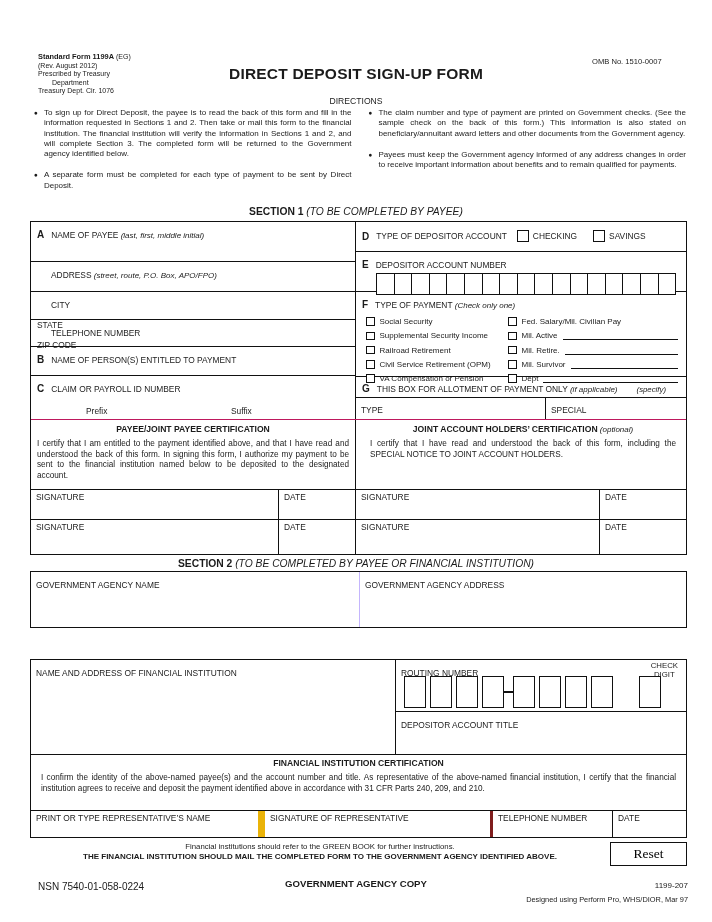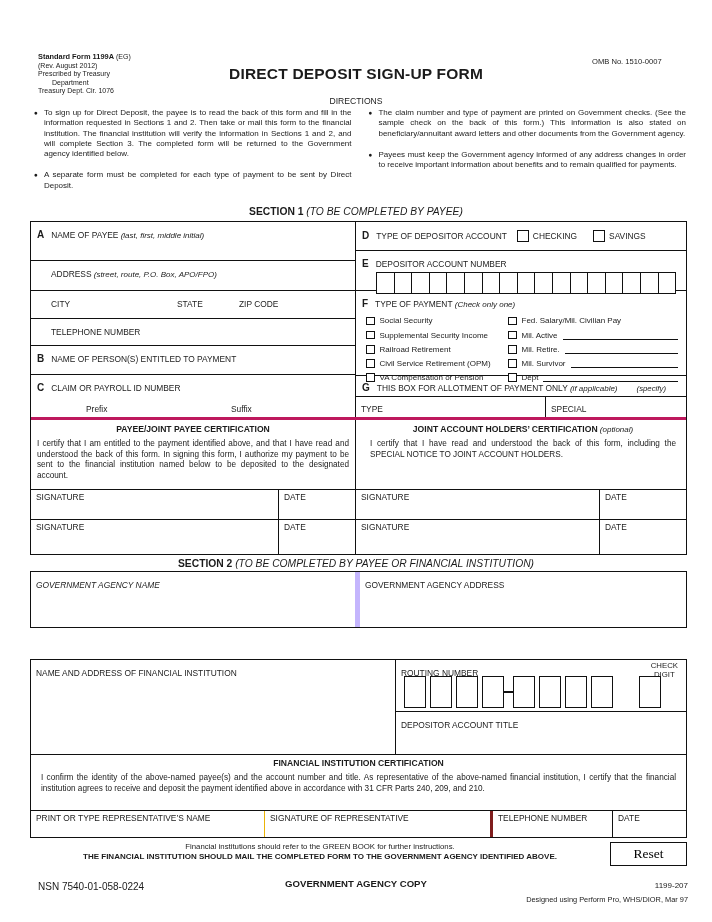--- a/index.html
+++ b/index.html
@@ -26,28 +26,28 @@
   .sec-head .i { font-style:italic; }
 
   
   .ltr { font-weight:bold; font-size:10px; margin-right:7px; }
   .lbl { font-size:8.4px; }
   .hint { font-size:8px; font-style:italic; }
   .cell-pad { padding:2px 4px 0 6px; }
 
   
   .sec1 { position:absolute; left:30px; top:221px; width:657px; height:334px; border:1.6px solid #111; }
-  .s1-top { display:flex; height:198px; border-bottom:3px solid #be185d; }
+  .s1-top { display:flex; height:198px; border-bottom:1px solid #be185d; }
   .s1-left { width:325px; border-right:1.4px solid #111; display:flex; flex-direction:column; }
   .s1-right { flex:1; display:flex; flex-direction:column; }
   .row { border-bottom:1px solid #111; }
   .row:last-child { border-bottom:none; }
   .r-a { height:40px; }
   .r-addr { height:30px; }
-  .r-city { height:28px; display:flex; }
+  .r-city { height:28px; display:flex;flex-direction:column; }
   .r-phone { height:28px; }
   .r-b { height:29px; }
   .r-c { height:43px; position:relative; }
   .indent { padding-left:20px; }
   .city-l { padding-left:20px; width:140px; }
   .state-l { width:62px; }
   .zip-l { flex:1; }
   .prefix { position:absolute; left:55px; bottom:3px; font-size:8.4px; }
   .suffix { position:absolute; left:200px; bottom:3px; font-size:8.4px; }
 
@@ -87,41 +87,41 @@
   .sigrow.r1 { height:30px; }
   .sigrow.r2 { height:35px; border-bottom:none; }
   .sig1 { width:248px; border-right:1px solid #111; }
   .dat1 { width:77px; border-right:1.4px solid #111; }
   .sig2 { width:244px; border-right:1px solid #111; }
   .dat2 { flex:1; }
   .sigrow .lbl { display:block; padding:2px 0 0 5px; }
 
   
   .sec2 { position:absolute; left:30px; top:571px; width:657px; height:57px; border:1.6px solid #111; display:flex; }
-  .sec2 .c1 { width:329px; border-right:5px solid #c4b5fd; padding:2px 5px;font-style:italic; }
+  .sec2 .c1 { width:329px; border-right:1px solid #c4b5fd; padding:2px 5px; }
   .sec2 .c2 { flex:1; padding:2px 5px; }
 
   
   .sec3 { position:absolute; left:30px; top:659px; width:657px; height:179px; border:1.6px solid #111; display:flex; flex-direction:column; }
   .s3-r1 { height:95px; display:flex; border-bottom:1px solid #111; }
   .s3-fin { width:365px; border-right:1px solid #111; padding:2px 5px; }
   .s3-right { flex:1; display:flex; flex-direction:column; }
   .routing { height:52px; border-bottom:1px solid #111; position:relative; padding:2px 5px; }
   .ckd { position:absolute; right:8px; top:2px; font-size:7.8px; text-align:center; line-height:8.6px; }
   .rt-boxes { position:absolute; left:8px; top:16px; display:flex; align-items:center; }
   .rt-group { display:flex; gap:4px; }
   .rt-group div { width:22px; height:32px; border:1.1px solid #111; background:#fff; }
   .dash { width:9px; height:1.2px; background:#111; }
   .ck-gap { width:26px; }
   .dep-title { flex:1; padding:2px 5px; }
   .s3-cert { height:56px; border-bottom:1px solid #111; padding:1px 8px 0; }
   .s3-cert .cert-t { padding:0 2px; }
   .s3-row3 { flex:1; display:flex; }
   .s3-row3 .lbl { display:block; padding:2px 0 0 5px; }
-  .rc1 { width:234px; border-right:1px solid #eab308; }
+  .rc1 { width:234px; border-right:7px solid #eab308; }
   .rc2 { width:228px; border-right:3px solid #7f1d1d; }
   .rc3 { width:120px; border-right:1px solid #111; }
   .rc4 { flex:1; }
 
   
   .note1 { position:absolute; left:30px; top:842px; width:580px; text-align:center; font-size:7.8px; }
   .note2 { position:absolute; left:30px; top:852px; width:580px; text-align:center; font-size:8px; font-weight:bold; }
   .reset-btn { position:absolute; left:610px; top:842px; width:77px; height:24px; border:1.6px solid #111; background:#fff; font-family:"Liberation Serif", serif; font-size:13.5px; display:flex; align-items:center; justify-content:center; cursor:pointer; }
   .nsn { position:absolute; left:38px; top:881px; font-size:10px; }
   .copy { position:absolute; left:0; top:878px; width:712px; text-align:center; font-size:9.6px; font-weight:bold; }

